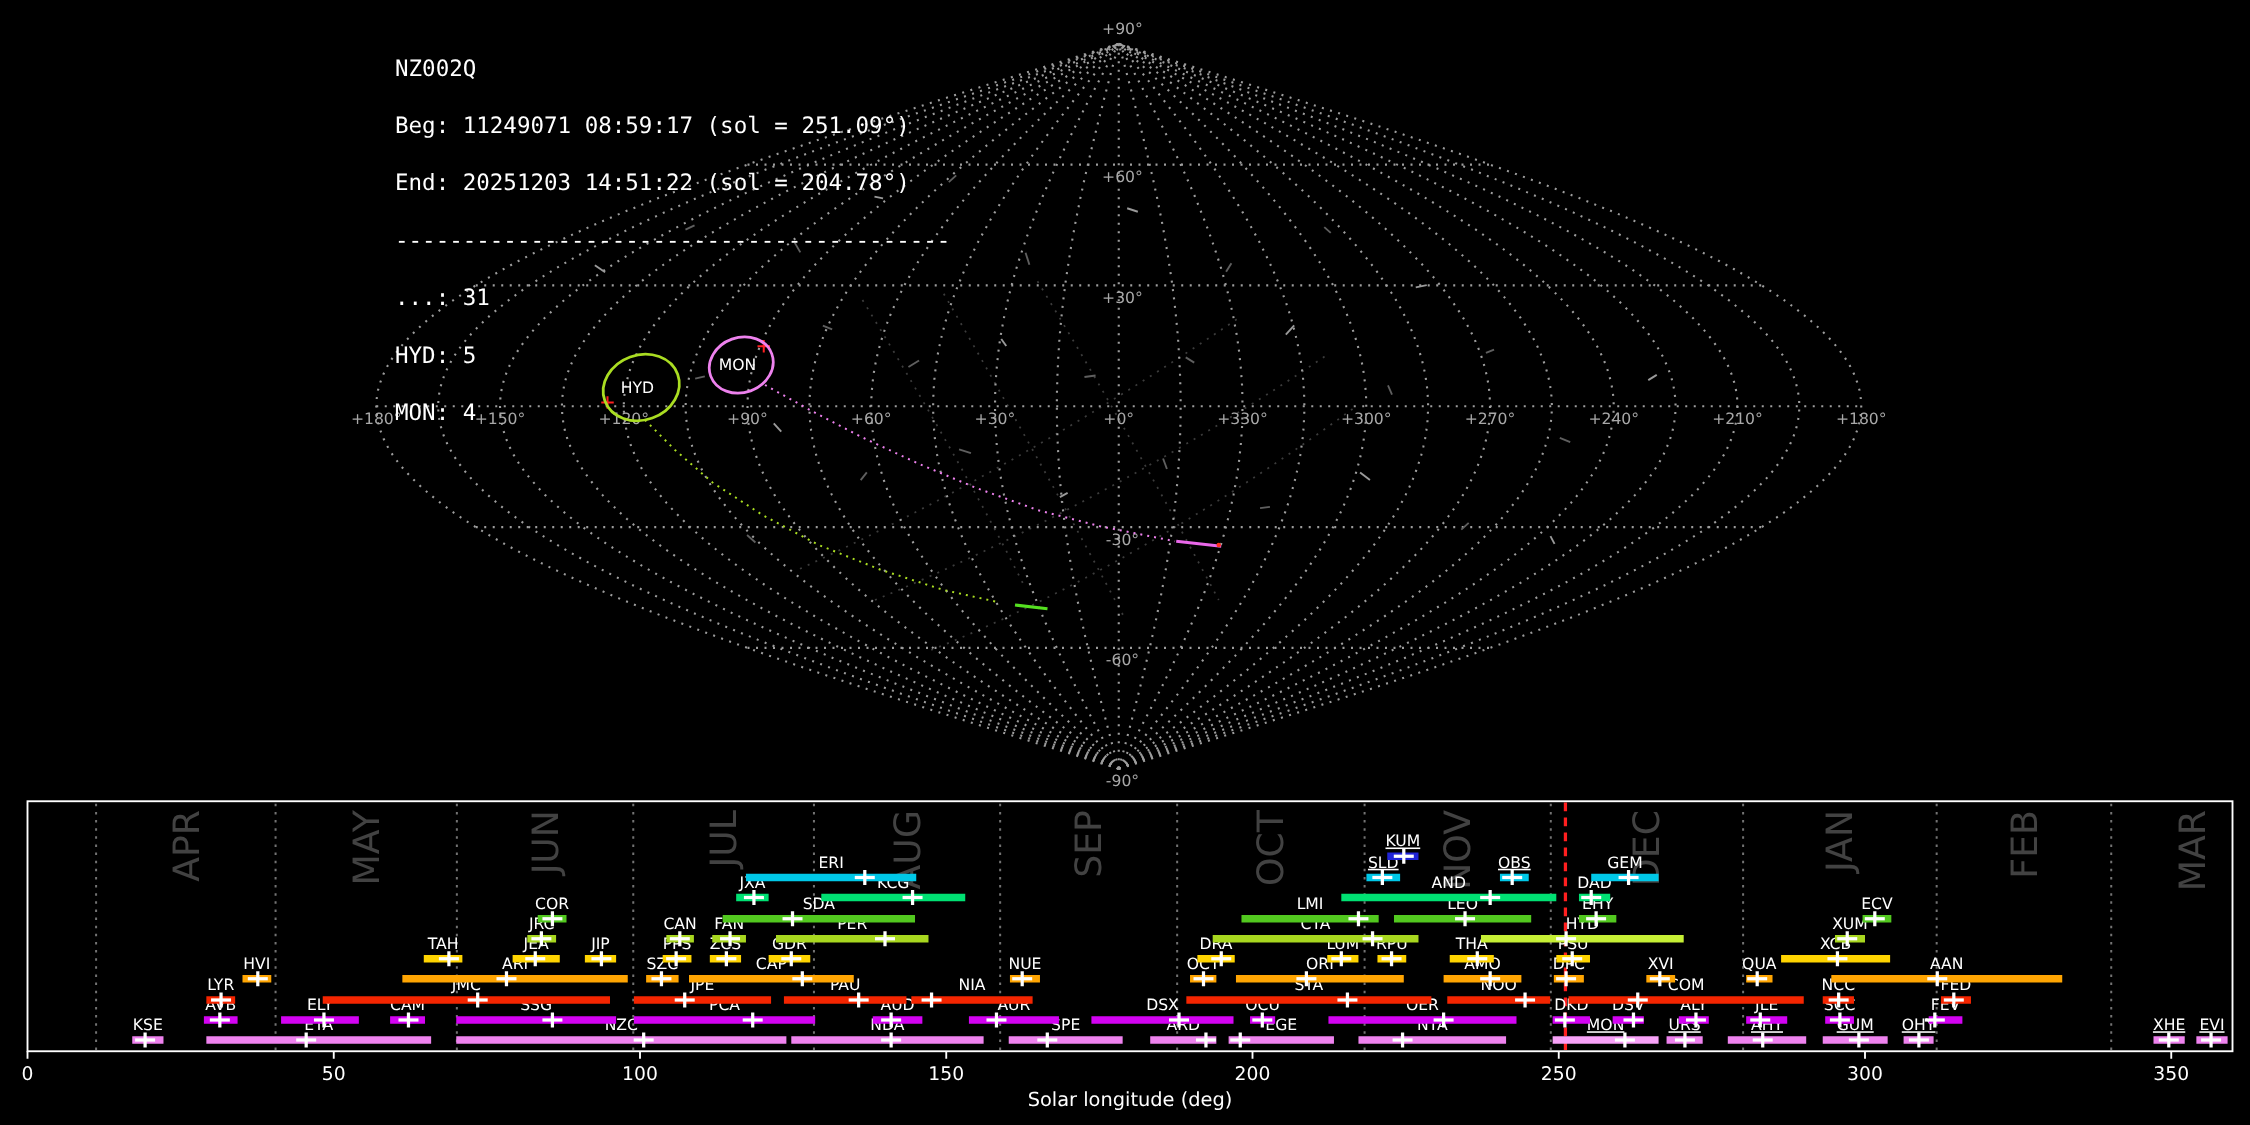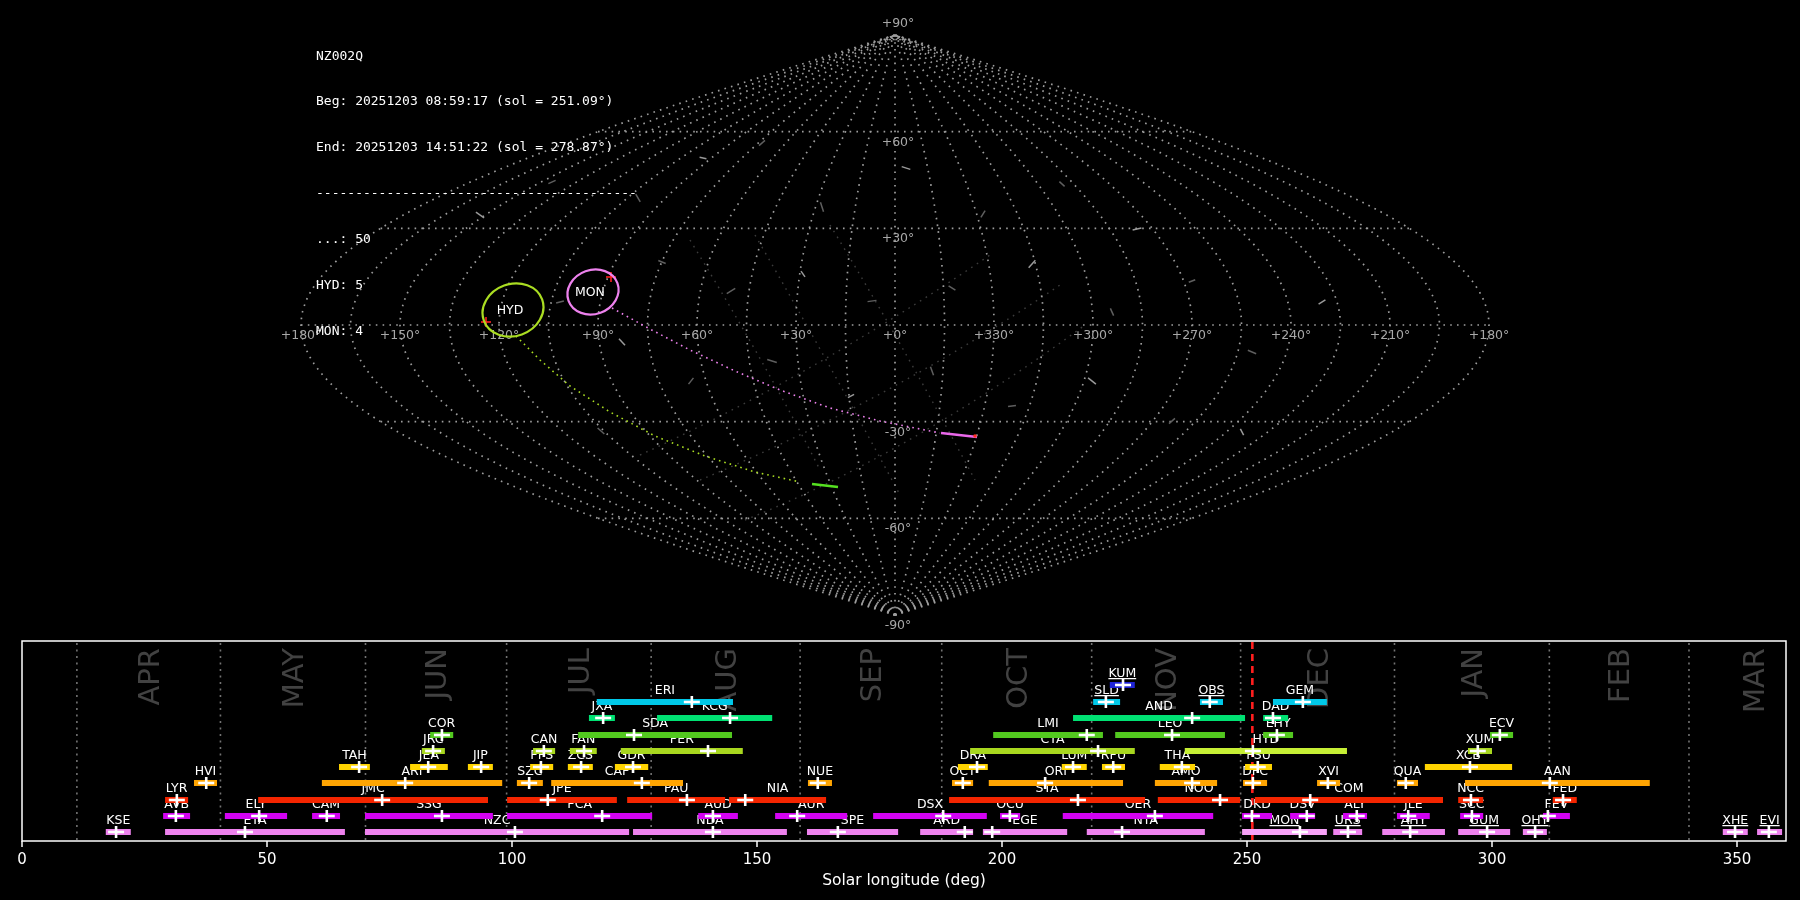--- a/index.html
+++ b/index.html
@@ -1,18 +1,18 @@
 <!DOCTYPE html>
 <html><head>
 <meta charset="utf-8">
 <style>
   html,body{margin:0;padding:0;background:#000;width:1800px;height:900px;overflow:hidden;}
   #stage{position:relative;width:1800px;height:900px;background:#000;font-family:"DejaVu Sans",sans-serif;}
   #hdr{position:absolute;left:316px;top:17px;color:#fff;font-family:"DejaVu Sans Mono",monospace;
-       font-size:13px;line-height:15.3px;white-space:pre;}
+       font-size:18px;line-height:15.3px;white-space:pre;}
   #scene{position:absolute;left:0;top:0;}
   .svgtext{font-family:"DejaVu Sans",sans-serif;}
 </style>
 </head>
 <body>
 
 <div id="stage">
   <svg id="scene" width="1800" height="900">
     <g id="g-map">
         <path d="M640,455 C760,400 880,330 990,255" fill="none" stroke="#3c3c3c" stroke-width="1.4" stroke-dasharray="1.6 5.2"></path>
@@ -504,20 +504,20 @@
         <line x1="1302.86" y1="696" x2="1302.86" y2="708" stroke="#fff" stroke-width="2.6"></line>
         <text x="1299.92" y="694" fill="#fff" font-size="12.5" text-anchor="middle" class="svgtext">GEM</text>
         <rect x="1109.8000000000002" y="682" width="24.98999999999978" height="6" fill="#2024d6"></rect>
         <line x1="1115.03" y1="685" x2="1131.03" y2="685" stroke="#fff" stroke-width="2.6"></line>
         <line x1="1123.03" y1="679" x2="1123.03" y2="691" stroke="#fff" stroke-width="2.6"></line>
         <text x="1122.295" y="677" fill="#fff" font-size="12.5" text-anchor="middle" class="svgtext" text-decoration="underline">KUM</text>
       </g>
   </svg>
   <div id="hdr">
     <div>NZ002Q</div>
-    <div>Beg: 20251203 08:59:17 (sol = 251.09°)</div>
-    <div>End: 20251203 14:51:22 (sol = 278.87°)</div>
+    <div>Beg: 11249071 08:59:17 (sol = 251.09°)</div>
+    <div>End: 20251203 14:51:22 (sol = 204.78°)</div>
     <div>-----------------------------------------</div>
-    <div>...: 50</div>
+    <div>...: 31</div>
     <div>HYD: 5</div>
     <div>MON: 4</div>
   </div>
 </div>
 
 </body></html>

